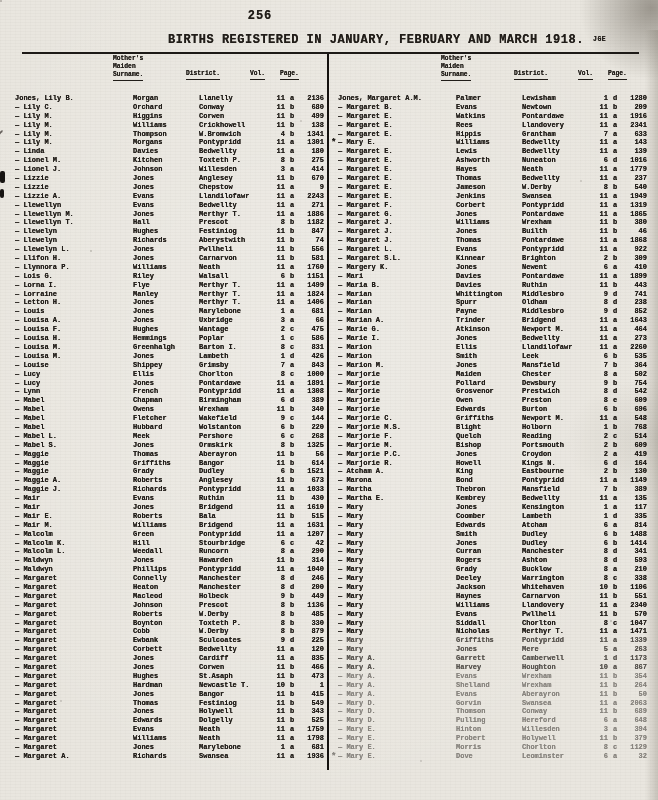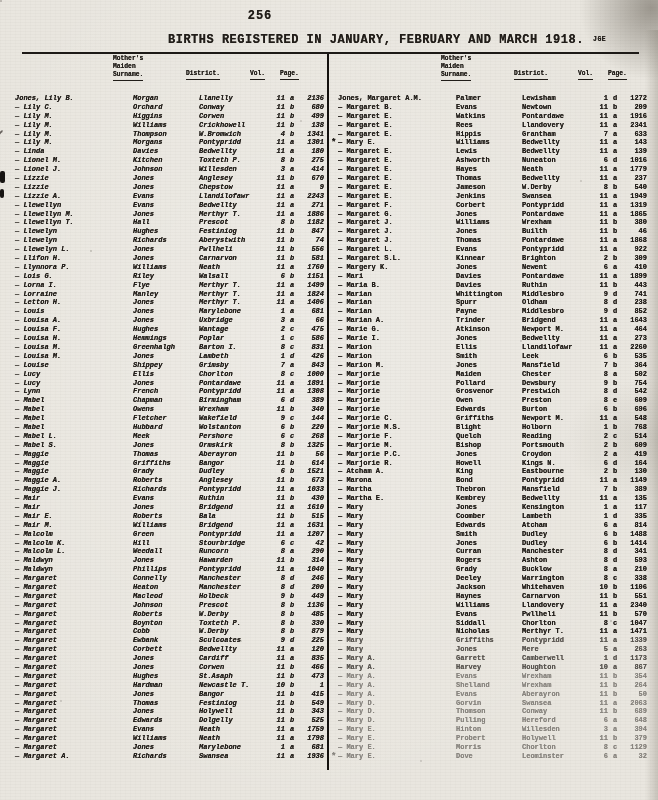--- a/index.html
+++ b/index.html
@@ -83,21 +83,21 @@
 
   <div class="hdr mother ink" style="left:441px;">
     <div>Mother's</div>
     <div>Maiden</div>
     <div><span class="u">Surname.</span></div>
   </div>
   <div class="hdr ink" style="left:514px;top:70px;"><span class="u">District.</span></div>
   <div class="hdr ink" style="left:578px;top:70px;"><span class="u">Vol.</span></div>
   <div class="hdr ink" style="left:608px;top:70px;"><span class="u">Page.</span></div>
 
-  <div id="left-rows" class="col-rows ink" style="left:9px;font-style:italic;">
+  <div id="left-rows" class="col-rows ink" style="left:9px;">
       <div class="row">
         <span class="c name">Jones, Lily B.</span>
         <span class="c sur">Morgan</span>
         <span class="c dist">Llanelly</span>
         <span class="c vnum">11</span>
         <span class="c vlet">a</span>
         <span class="c page">2136</span>
       </div>
       <div class="row">
         <span class="c name">— Lily C.</span>
@@ -692,21 +692,21 @@
         <span class="c page">1936</span>
       </div>
     </div>
   <div id="right-rows" class="col-rows ink" style="left:332px;">
       <div class="row">
         <span class="c name">Jones, Margaret A.M.</span>
         <span class="c sur">Palmer</span>
         <span class="c dist">Lewisham</span>
         <span class="c vnum">1</span>
         <span class="c vlet">d</span>
-        <span class="c page">1272</span>
+        <span class="c page">1280</span>
       </div>
       <div class="row">
         <span class="c name">— Margaret B.</span>
         <span class="c sur">Evans</span>
         <span class="c dist">Newtown</span>
         <span class="c vnum">11</span>
         <span class="c vlet">b</span>
         <span class="c page">209</span>
       </div>
       <div class="row">

